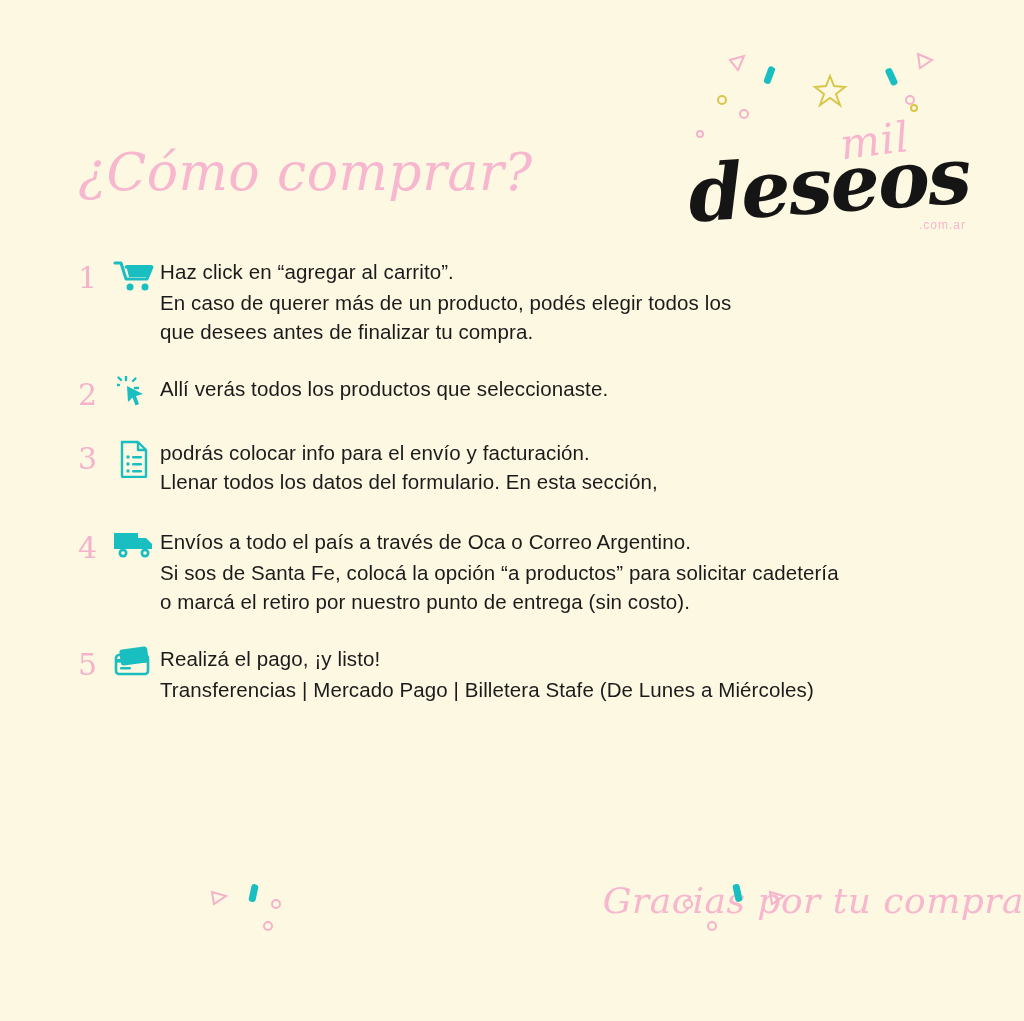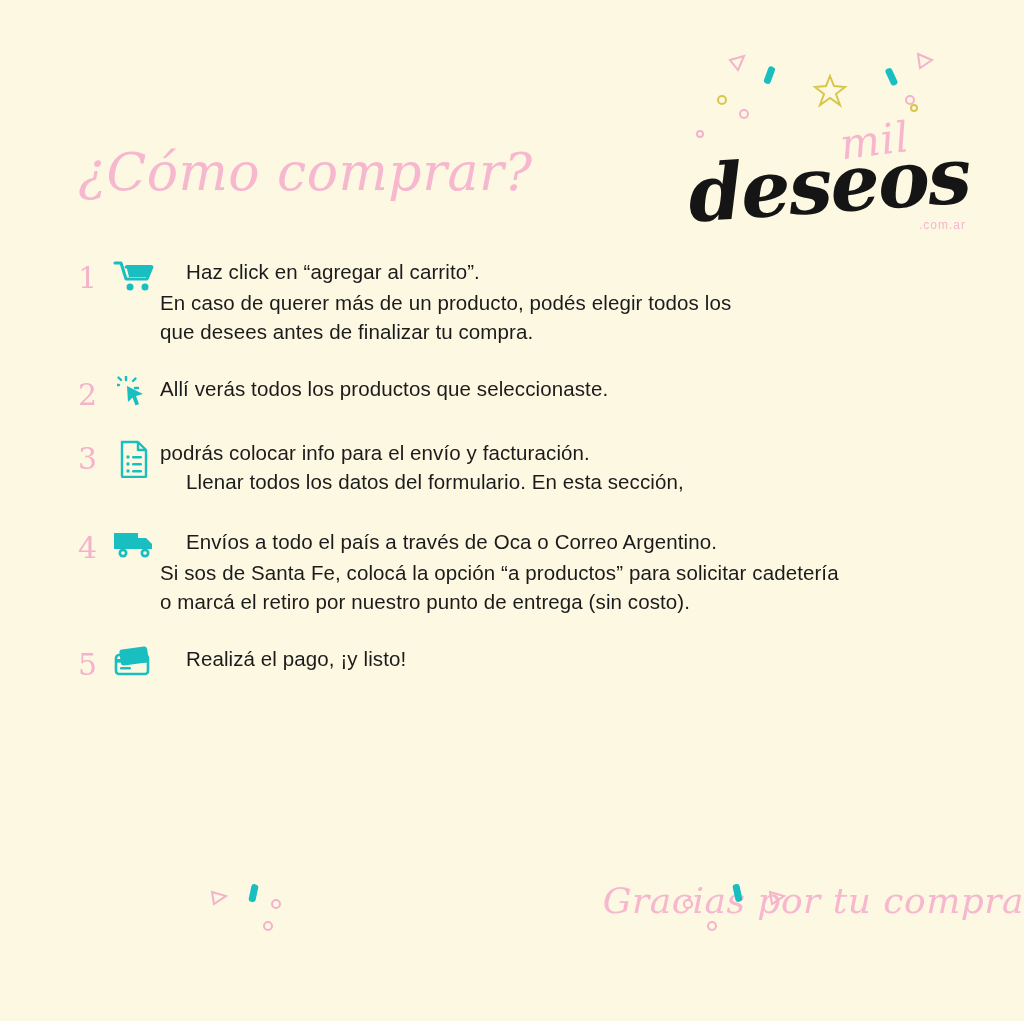--- a/index.html
+++ b/index.html
@@ -103,21 +103,21 @@
     flex: 1;
     padding-top: 2px;
   }
   .step-text .line {
     font-size: 20.5px;
     color: #1b1b1b;
     line-height: 1.42;
     letter-spacing: 0.1px;
     white-space: nowrap;
   }
-  .step-text .line.first { margin-bottom: 2px; margin-left: 26px; }
+  .step-text .line.first { margin-bottom: 2px; }
 
   
   .footer {
     position: absolute;
     left: 0;
     right: 0;
     top: 880px;
     text-align: right;
   }
   .footer-text {
@@ -238,20 +238,21 @@
     <div class="step-icon">
       <svg width="42" height="32" viewBox="0 0 42 32">
         <rect x="7" y="2" width="28" height="16" rx="3" fill="#19bfc0" transform="rotate(-8 21 10)"></rect>
         <rect x="3" y="9" width="32" height="19" rx="3" fill="none" stroke="#19bfc0" stroke-width="2.6"></rect>
         <rect x="3" y="13" width="32" height="3.6" fill="#19bfc0"></rect>
         <rect x="7" y="21" width="11" height="2.6" rx="1.3" fill="#19bfc0"></rect>
       </svg>
     </div>
     <div class="step-text">
       <div class="line first">Realizá el pago, ¡y listo!</div>
+      <div class="line">Transferencias | Mercado Pago | Billetera Stafe (De Lunes a Miércoles)</div>
     </div>
   </div>
 
 </div>
 
 <div class="footer">
   <svg class="footer-deco" style="left:200px;top:0;width:130px;height:70px;" viewBox="0 0 130 70">
     <polygon points="12,12 26,16 14,24" fill="none" stroke="#f5b2cb" stroke-width="2"></polygon>
     <rect x="50" y="4" width="7" height="18" rx="3" fill="#19bfc0" transform="rotate(12 53 13)"></rect>
     <circle cx="76" cy="24" r="4" fill="none" stroke="#f5b2cb" stroke-width="2"></circle>

